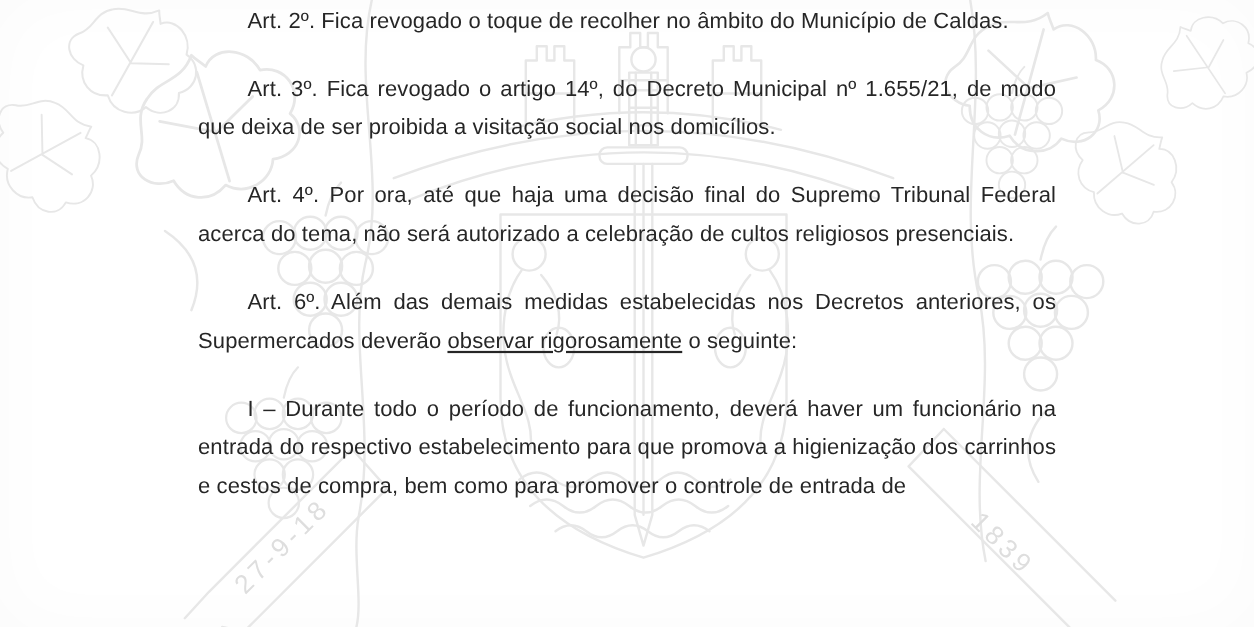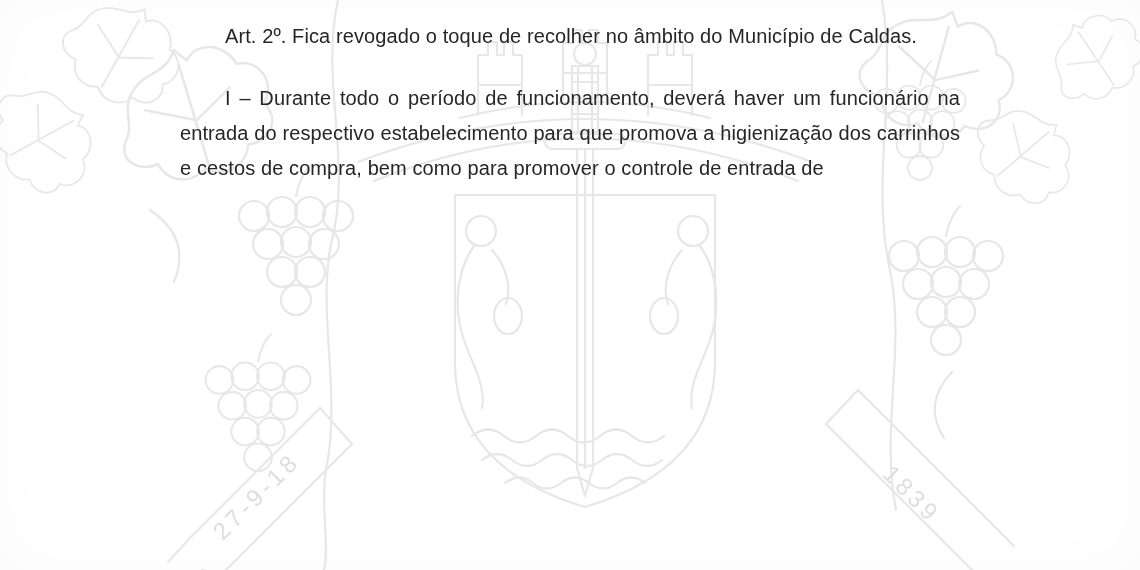--- a/index.html
+++ b/index.html
@@ -13,21 +13,21 @@
     box-shadow:inset 0 0 70px rgba(0,0,0,0.02);
   }
   .watermark{
     position:absolute;left:0;top:0;width:1140px;height:570px;z-index:0;
   }
   .content{
     position:absolute;left:180px;top:2px;width:780px;z-index:1;
     color:#262626;font-size:20px;line-height:35px;text-align:justify;
     letter-spacing:0.1px;
   }
-  .content p{margin:17px 0 27px 0;text-indent:45px;}
+  .content p{margin:0 0 27px 0;text-indent:45px;}
   .content p:last-child{margin-bottom:0;}
   .u{text-decoration:underline;text-underline-offset:3px;text-decoration-thickness:1.6px;}
   .wm-stroke{stroke:#e7e7e7;fill:none;stroke-width:2.2;stroke-linecap:round;stroke-linejoin:round;}
   .wm-text{fill:#dedede;font-family:"Liberation Sans",sans-serif;font-size:24px;letter-spacing:4px;}
 </style>
 </head>
 <body>
 
 <div class="page">
 
@@ -120,16 +120,19 @@
     </g>
 
     <g>
       <path class="wm-stroke" d="M858,390 L1014,546 M826,424 L982,580 M858,390 L826,424"></path>
       <text class="wm-text" text-anchor="middle" transform="translate(906,500) rotate(45)">1839</text>
     </g>
   </svg>
 
   <div class="content">
     <p>Art. 2º. Fica revogado o toque de recolher no âmbito do Município de Caldas.</p>
+    <p>Art. 3º. Fica revogado o artigo 14º, do Decreto Municipal nº 1.655/21, de modo que deixa de ser proibida a visitação social nos domicílios.</p>
+    <p>Art. 4º. Por ora, até que haja uma decisão final do Supremo Tribunal Federal acerca do tema, não será autorizado a celebração de cultos religiosos presenciais.</p>
+    <p><span>Art. 6º. Além das demais medidas estabelecidas nos Decretos anteriores, os Supermercados deverão </span><span class="u">observar rigorosamente</span><span> o seguinte:</span></p>
     <p>I – Durante todo o período de funcionamento, deverá haver um funcionário na entrada do respectivo estabelecimento para que promova a higienização dos carrinhos e cestos de compra, bem como para promover o controle de entrada de</p>
   </div>
 
 </div>
 
 </body></html>

